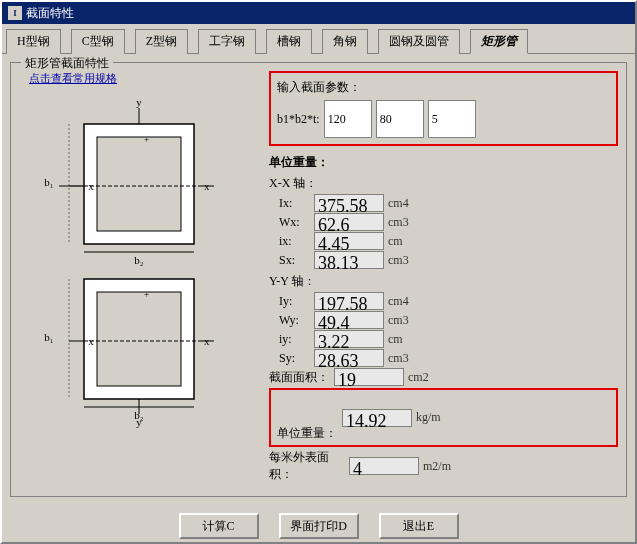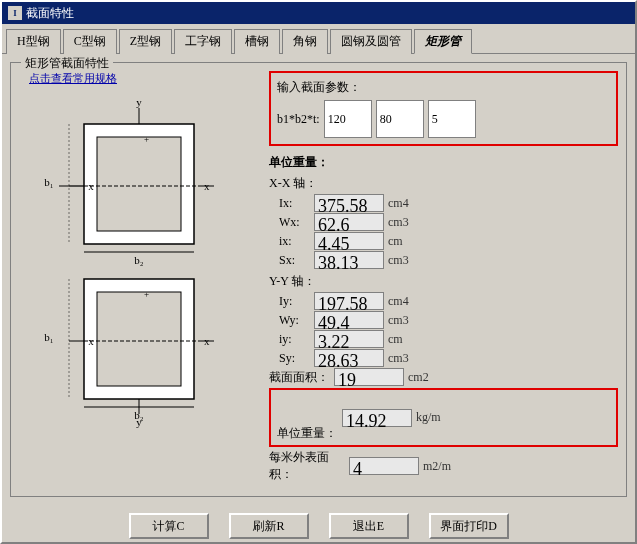--- a/index.html
+++ b/index.html
@@ -39,21 +39,21 @@
       align-items: center;
       justify-content: center;
       font-size: 9px;
       color: #0a246a;
       font-weight: bold;
     }
     .tabs-container {
       background: #d4d0c8;
       display: flex;
       padding: 4px 4px 0 4px;
-      gap: 2px;
+      gap: 10px;
       border-bottom: 1px solid #808080;
     }
     .tab {
       padding: 3px 10px;
       background: #d4d0c8;
       border: 1px solid #808080;
       border-bottom: none;
       cursor: pointer;
       font-size: 12px;
       color: #000;
@@ -381,17 +381,16 @@
               <span class="prop-unit">m2/m</span>
             </div>
           </div>
         </div>
       </div>
     </div>
   </div>
 
   <div class="buttons-bar">
     <button class="btn">计算C</button>
-    <button class="btn">刷新R</button>
+    <button class="btn">界面打印D</button>
     <button class="btn">退出E</button>
-    <button class="btn">界面打印D</button>
   </div>
 </div>
 
 </body></html>

